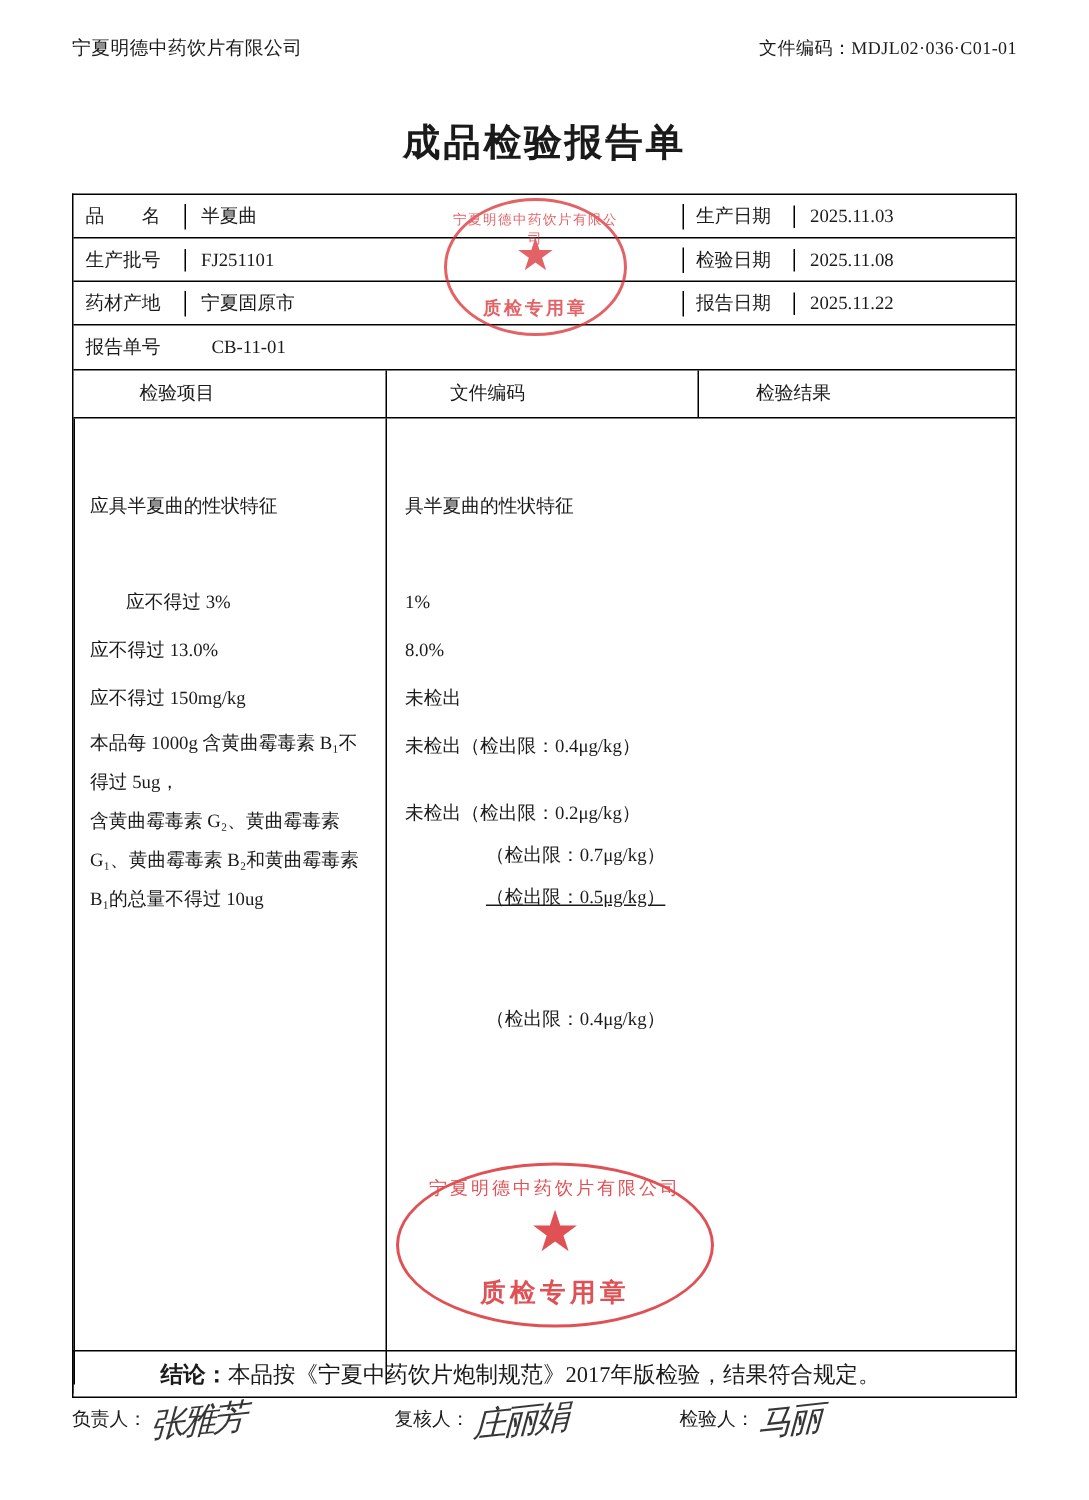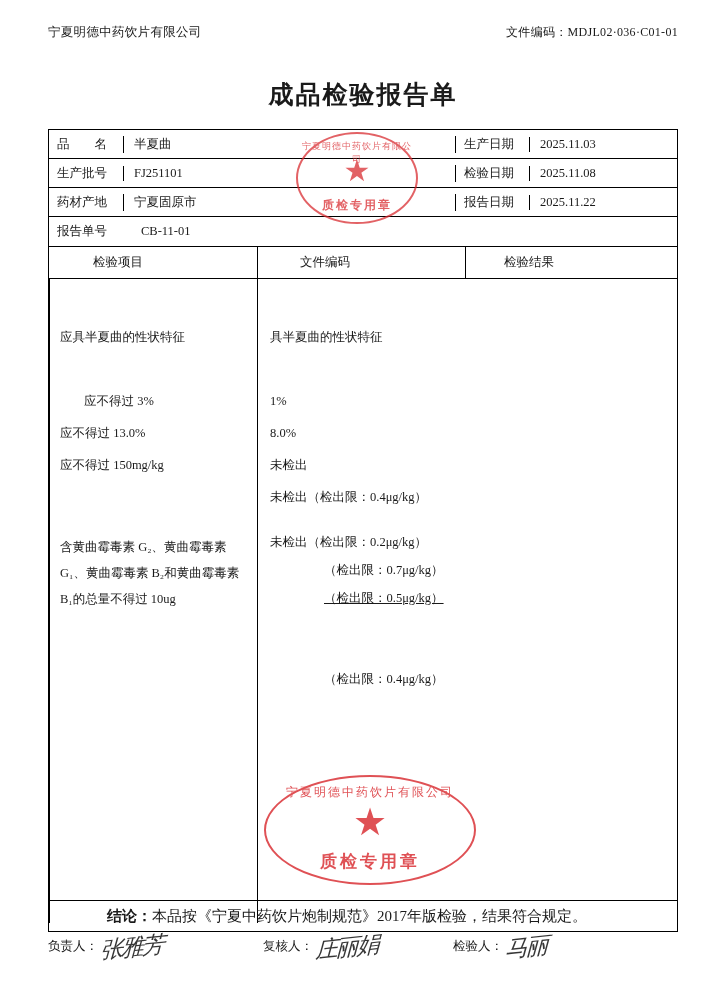--- a/index.html
+++ b/index.html
@@ -282,20 +282,21 @@
     </div>
 
     <div class="body-region">
 
 
       <div class="bcol2">
         <div class="itm" style="left:10px; top:50px;">应具半夏曲的性状特征</div>
         <div class="itm" style="left:10px; top:114px;margin-left:24px;">应不得过 3%</div>
         <div class="itm" style="left:10px; top:146px;">应不得过 13.0%</div>
         <div class="itm" style="left:10px; top:178px;">应不得过 150mg/kg</div>
+        <div class="wrap-itm" style="left:10px; top:203px;">本品每 1000g 含黄曲霉毒素 B₁不得过 5ug，</div>
         <div class="wrap-itm" style="left:10px; top:255px;">含黄曲霉毒素 G₂、黄曲霉毒素 G₁、黄曲霉毒素 B₂和黄曲霉毒素 B₁的总量不得过 10ug</div>
       </div>
 
       <div class="bcol3">
         <div class="itm" style="left:12px; top:50px;">具半夏曲的性状特征</div>
         <div class="itm" style="left:12px; top:114px;">1%</div>
         <div class="itm" style="left:12px; top:146px;">8.0%</div>
         <div class="itm" style="left:12px; top:178px;">未检出</div>
         <div class="itm" style="left:12px; top:210px;">未检出（检出限：0.4μg/kg）</div>
         <div class="itm" style="left:12px; top:255px;">未检出（检出限：0.2μg/kg）</div>

